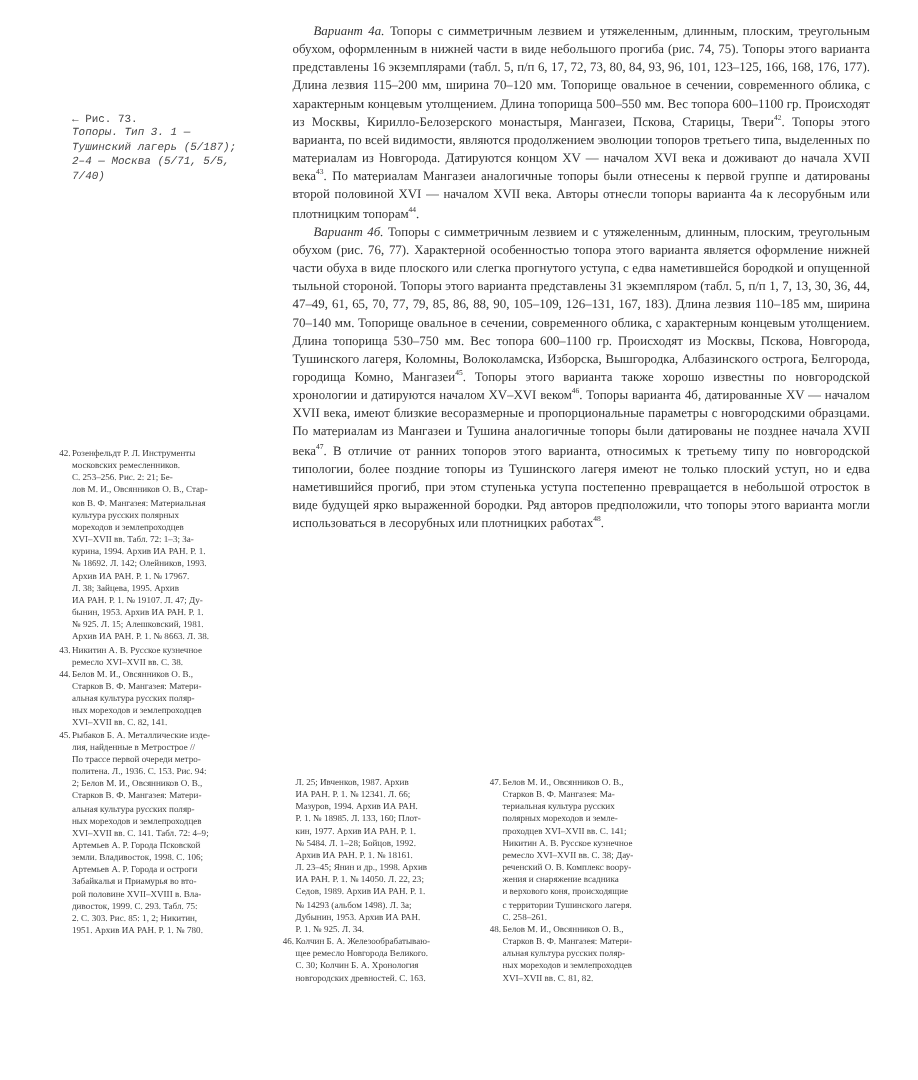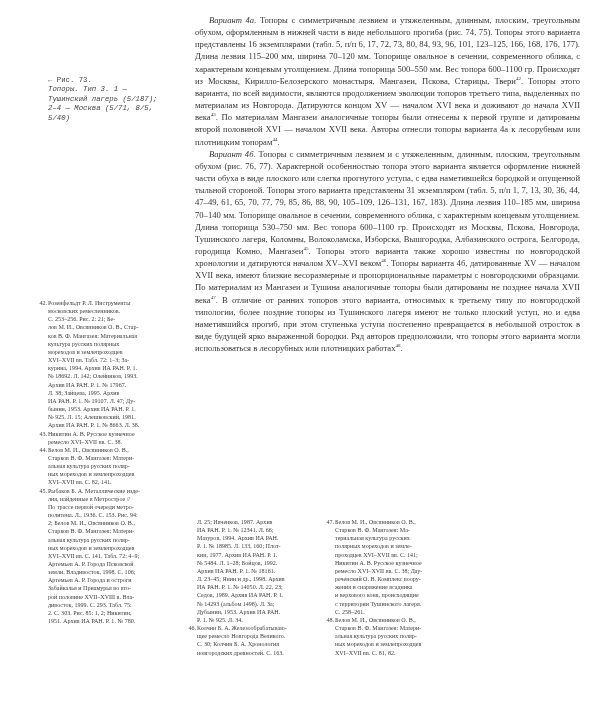--- a/index.html
+++ b/index.html
@@ -21,21 +21,21 @@
   .fn-col-left { left:36px; top:299px; width:145px; }
   .fn-col-mid { left:185px; top:518px; width:132px; }
   .fn-col-right { left:323px; top:518px; width:130px; }
   .line { display:block; white-space:nowrap; }
 </style>
 </head>
 <body>
 
 <div class="caption">
   <div class="fig">← Рис. 73.</div>
-  <div class="title">Топоры. Тип 3. 1 — Тушинский лагерь (5/187); 2–4 — Москва (5/71, 8/5, 5/40)</div>
+  <div class="title">Топоры. Тип 3. 1 — Тушинский лагерь (5/187); 2–4 — Москва (5/71, 5/5, 7/40)</div>
 </div>
 
 <div class="main">
   <p><span class="ital">Вариант 4а.</span><span> Топоры с симметричным лезвием и утяжеленным, длинным, плоским, треугольным обухом, оформленным в нижней части в виде небольшого прогиба (рис. 74, 75). Топоры этого варианта представлены 16 экземплярами (табл. 5, п/п 6, 17, 72, 73, 80, 84, 93, 96, 101, 123–125, 166, 168, 176, 177). Длина лезвия 115–200 мм, ширина 70–120 мм. Топорище овальное в сечении, современного облика, с характерным концевым утолщением. Длина топорища 500–550 мм. Вес топора 600–1100 гр. Происходят из Москвы, Кирилло-Белозерского монастыря, Мангазеи, Пскова, Старицы, Твери</span><sup>42</sup><span>. Топоры этого варианта, по всей видимости, являются продолжением эволюции топоров третьего типа, выделенных по материалам из Новгорода. Датируются концом XV — началом XVI века и доживают до начала XVII века</span><sup>43</sup><span>. По материалам Мангазеи аналогичные топоры были отнесены к первой группе и датированы второй половиной XVI — началом XVII века. Авторы отнесли топоры варианта 4а к лесорубным или плотницким топорам</span><sup>44</sup><span>.</span></p>
   <p><span class="ital">Вариант 4б.</span><span> Топоры с симметричным лезвием и с утяжеленным, длинным, плоским, треугольным обухом (рис. 76, 77). Характерной особенностью топора этого варианта является оформление нижней части обуха в виде плоского или слегка прогнутого уступа, с едва наметившейся бородкой и опущенной тыльной стороной. Топоры этого варианта представлены 31 экземпляром (табл. 5, п/п 1, 7, 13, 30, 36, 44, 47–49, 61, 65, 70, 77, 79, 85, 86, 88, 90, 105–109, 126–131, 167, 183). Длина лезвия 110–185 мм, ширина 70–140 мм. Топорище овальное в сечении, современного облика, с характерным концевым утолщением. Длина топорища 530–750 мм. Вес топора 600–1100 гр. Происходят из Москвы, Пскова, Новгорода, Тушинского лагеря, Коломны, Волоколамска, Изборска, Вышгородка, Албазинского острога, Белгорода, городища Комно, Мангазеи</span><sup>45</sup><span>. Топоры этого варианта также хорошо известны по новгородской хронологии и датируются началом XV–XVI веком</span><sup>46</sup><span>. Топоры варианта 4б, датированные XV — началом XVII века, имеют близкие весоразмерные и пропорциональные параметры с новгородскими образцами. По материалам из Мангазеи и Тушина аналогичные топоры были датированы не позднее начала XVII века</span><sup>47</sup><span>. В отличие от ранних топоров этого варианта, относимых к третьему типу по новгородской типологии, более поздние топоры из Тушинского лагеря имеют не только плоский уступ, но и едва наметившийся прогиб, при этом ступенька уступа постепенно превращается в небольшой отросток в виде будущей ярко выраженной бородки. Ряд авторов предположили, что топоры этого варианта могли использоваться в лесорубных или плотницких работах</span><sup>48</sup><span>.</span></p>
 </div>
 
 <div class="fn fn-col fn-col-left" id="fn-left">
     <div class="fn-item">
       <span class="num">42.</span>

